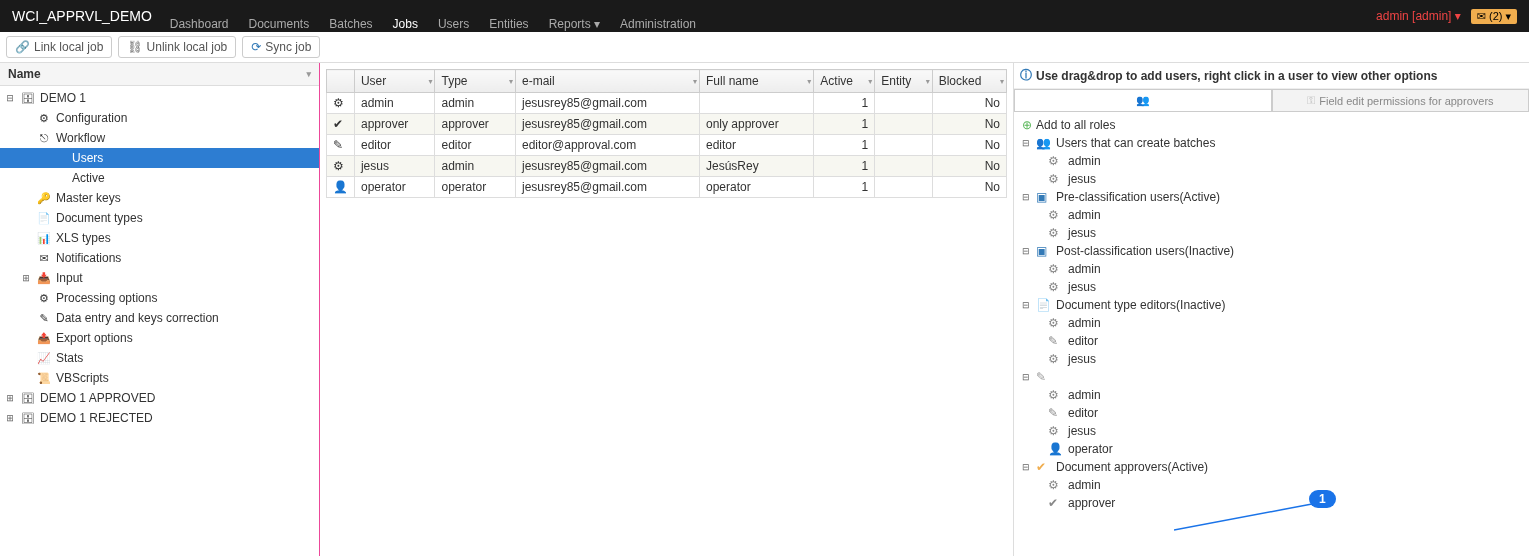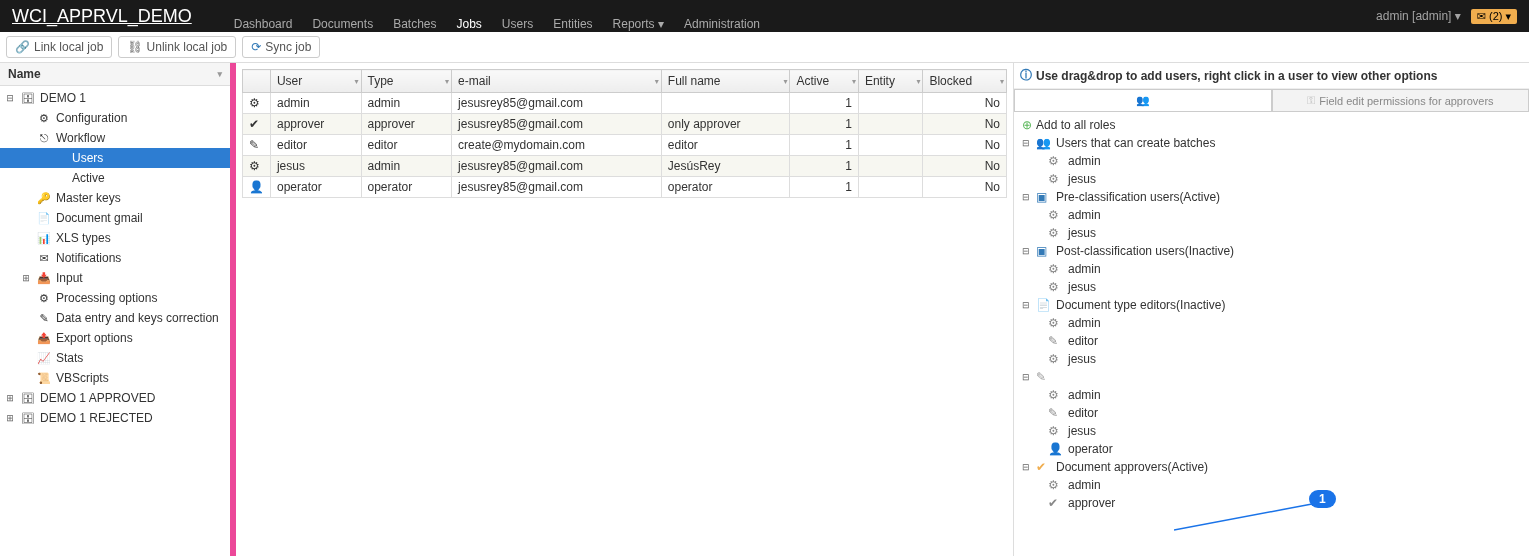--- a/index.html
+++ b/index.html
@@ -1,27 +1,27 @@
 <!DOCTYPE html>
 <html><head>
 <meta charset="utf-8">
 <style>
 * { box-sizing: border-box; margin: 0; padding: 0; }
 body { font-family: -apple-system, BlinkMacSystemFont, "Segoe UI", Arial, sans-serif; font-size: 12px; color: #333; background: #fff; }
 .navbar { background: #1a1a1a; color: #ccc; height: 32px; display: flex; align-items: center; padding: 0 12px; }
-.navbar-brand { color: #fff; font-size: 18px; margin-right: 32px; text-decoration: underline; }
+.navbar-brand { color: #fff; font-size: 14px; margin-right: 8px; }
 .nav-link { color: #aaa; padding: 0 10px; cursor: pointer; font-size: 12px; }
 .nav-link.active { color: #fff; font-weight: normal; }
 .navbar-right { margin-left: auto; display: flex; align-items: center; gap: 10px; }
-.user-menu { color: #a3a3a3; cursor: pointer; }
+.user-menu { color: #ef4444; cursor: pointer; }
 .mail-badge { background: #f0ad4e; color: #000; padding: 1px 6px; border-radius: 2px; font-size: 11px; cursor: pointer; display: inline-flex; align-items: center; gap: 3px; }
 .toolbar { border-bottom: 1px solid #ddd; padding: 4px 6px; display: flex; gap: 6px; }
 .toolbar-btn { border: 1px solid #ccc; background: #fff; padding: 3px 8px; border-radius: 3px; cursor: pointer; font-size: 12px; display: inline-flex; align-items: center; gap: 4px; color: #555; }
 .main-layout { display: flex; height: calc(556px - 32px - 30px); }
-.sidebar { width: 236px; border-right: 6px solid #ec4899; overflow: auto; }
+.sidebar { width: 320px; border-right: 1px solid #ec4899; overflow: auto; }
 .panel-header { background: #f5f5f5; border-bottom: 1px solid #ddd; padding: 4px 8px; font-weight: bold; display: flex; justify-content: space-between; align-items: center; }
 .tree { padding: 2px 0; }
 .tree-node { padding: 2px 4px; display: flex; align-items: center; gap: 4px; cursor: pointer; white-space: nowrap; }
 .tree-node.selected { background: #2d7dd2; color: #fff; }
 .tree-node .toggle { width: 12px; text-align: center; color: #666; font-size: 9px; }
 .tree-node .icon { width: 16px; height: 16px; display: inline-flex; align-items: center; justify-content: center; font-size: 11px; }
 .indent-0 { padding-left: 4px; }
 .indent-1 { padding-left: 20px; }
 .indent-2 { padding-left: 36px; }
 .center-panel { flex: 1; padding: 6px; overflow: auto; border-right: 1px solid #ddd; }
@@ -123,21 +123,21 @@
           <span>Active</span>
         </div>
         <div class="tree-node indent-1">
           <span class="toggle"></span>
           <span class="icon">🔑</span>
           <span>Master keys</span>
         </div>
         <div class="tree-node indent-1">
           <span class="toggle"></span>
           <span class="icon">📄</span>
-          <span>Document gmail</span>
+          <span>Document types</span>
         </div>
         <div class="tree-node indent-1">
           <span class="toggle"></span>
           <span class="icon">📊</span>
           <span>XLS types</span>
         </div>
         <div class="tree-node indent-1">
           <span class="toggle"></span>
           <span class="icon">✉</span>
           <span>Notifications</span>
@@ -217,21 +217,21 @@
             <td>jesusrey85@gmail.com</td>
             <td>only approver</td>
             <td class="num">1</td>
             <td></td>
             <td class="num">No</td>
           </tr>
           <tr>
             <td class="row-icon">✎</td>
             <td>editor</td>
             <td>editor</td>
-            <td>create@mydomain.com</td>
+            <td>editor@approval.com</td>
             <td>editor</td>
             <td class="num">1</td>
             <td></td>
             <td class="num">No</td>
           </tr>
           <tr>
             <td class="row-icon">⚙</td>
             <td>jesus</td>
             <td>admin</td>
             <td>jesusrey85@gmail.com</td>

